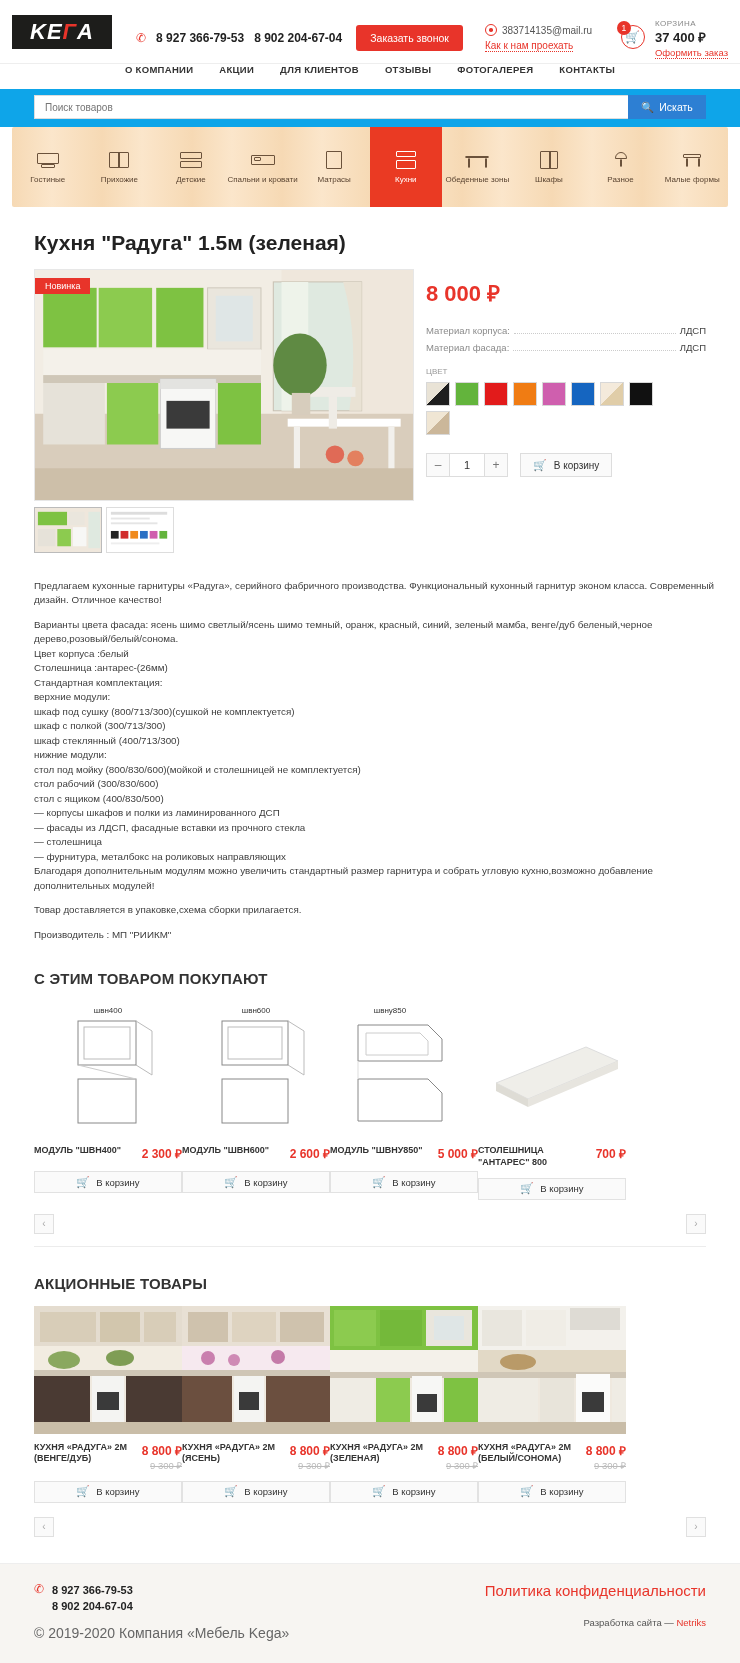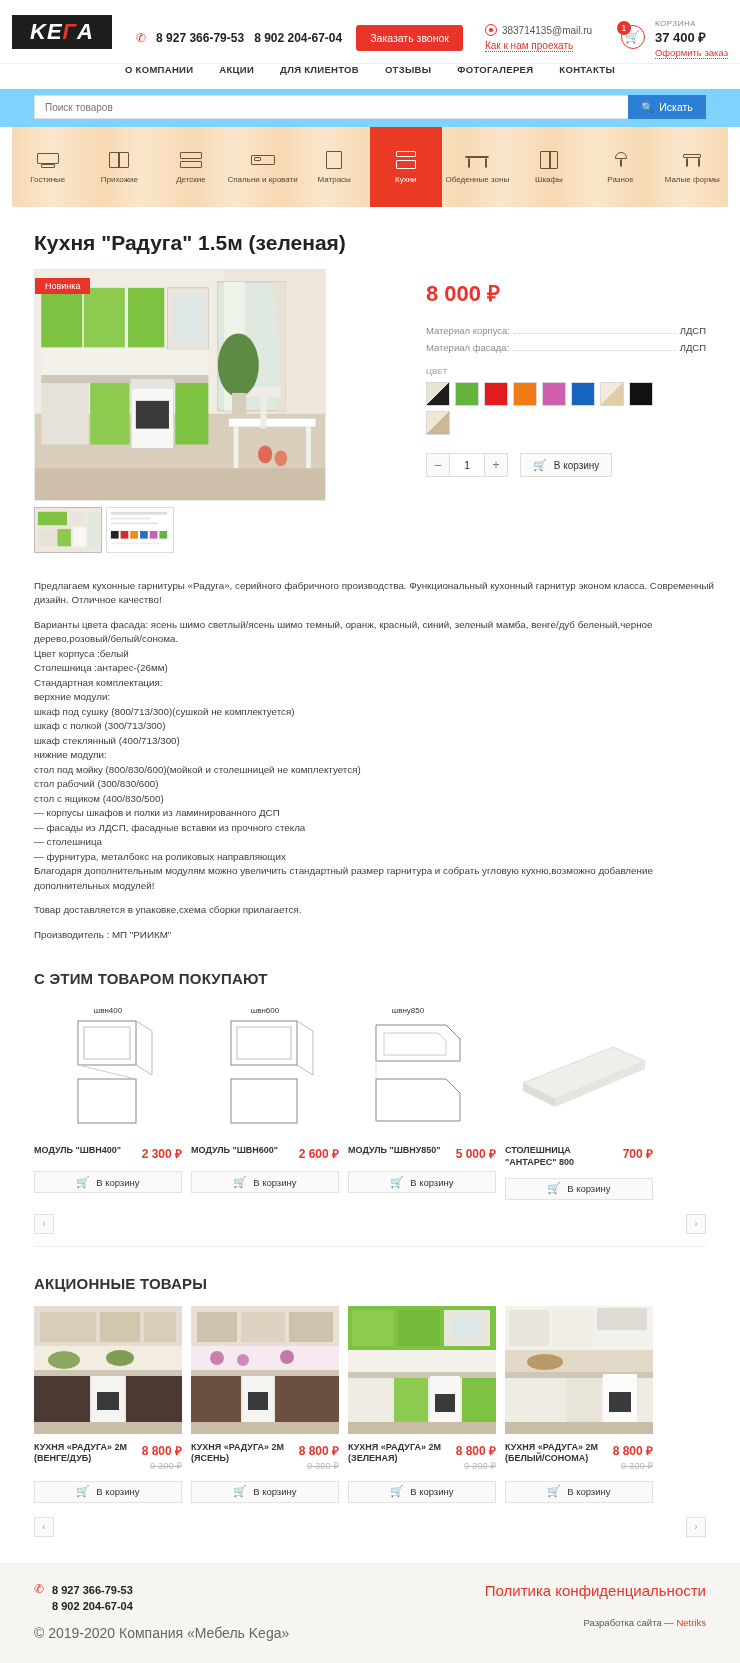--- a/index.html
+++ b/index.html
@@ -67,21 +67,21 @@
   .nav {
     height: 26px; background:#fff; border-top:1px solid #eee;
     display:flex; align-items:flex-start; justify-content:center; gap:26px;
   }
   .nav a{
     font-size:9.5px; font-weight:bold; color:#333; text-decoration:none;
     text-transform:uppercase; letter-spacing:.3px;
   }
 
   
-  .searchbar { background:#7dd3fc; padding:6px 34px 8px 34px; display:flex; }
+  .searchbar { background:#0ea5e9; padding:6px 34px 8px 34px; display:flex; }
   .search-input {
     flex:1; height:24px; border:1px solid #ddd; border-right:none;
     padding:0 10px; font-size:10px; color:#999; outline:none;
   }
   .search-btn{
     width:78px; height:24px; background:#2d7fd3; border:none; color:#fff;
     font-size:10.5px; display:flex; align-items:center; justify-content:center; gap:5px;
     cursor:pointer;
   }
 
@@ -102,21 +102,21 @@
   .ci-box{ position:absolute; border:1.4px solid #6b523b; border-radius:1px; }
   .cat.active .ci-box{ border-color:#fff; }
 
   
   .product-title{
     font-size:21px; font-weight:bold; color:#222; margin:24px 0 14px 34px;
   }
   .product{ display:flex; padding:0 34px; gap:24px; }
   .gallery{ width:368px; }
   .main-img{
-    width:292px; height:232px; position:relative; overflow:hidden; border:1px solid #e7e7e7;
+    width:380px; height:232px; position:relative; overflow:hidden; border:1px solid #e7e7e7;
     background:#efe9e0;
   }
   .badge-new{
     position:absolute; left:0; top:8px; background:#e8342a; color:#fff;
     font-size:9px; padding:3px 10px; z-index:5;
   }
   .thumbs{ display:flex; gap:4px; margin-top:6px; }
   .thumb{ width:68px; height:46px; border:1px solid #ddd; overflow:hidden; position:relative; background:#fff;}
   .thumb.sel{ border-color:#bbb; }
 
@@ -149,21 +149,21 @@
   .desc{ padding:26px 23px 0 34px; font-size:9.8px; color:#3d3d3d; line-height:1.48;}
   .desc p{ margin:0 0 10px 0; }
   .desc .tight{ margin:0; }
 
   
   .section-title{
     font-size:15px; font-weight:bold; color:#333; text-transform:uppercase;
     margin:28px 0 14px 34px; letter-spacing:.2px;
   }
   .carousel{ position:relative; padding:0 34px; }
-  .cards{ display:flex; gap:9px; }
+  .cards{ display:flex; }
   .card{ width:148px; }
   .card-img{
     width:148px; height:136px; border:0; background:#fff; position:relative; overflow:hidden;
     display:flex; align-items:center; justify-content:center;
   }
   .card-img.photo{ height:128px; }
   .card-bottom{ display:flex; justify-content:space-between; align-items:flex-start; margin-top:8px; gap:6px;}
   .card-name{ font-size:9px; font-weight:bold; color:#333; line-height:1.3; text-transform:uppercase;}
   .card-price{ font-size:12px; font-weight:bold; color:#e8342a; white-space:nowrap;}
   .card-oldprice{ font-size:9.5px; color:#bbb; text-decoration:line-through; text-align:right;}

